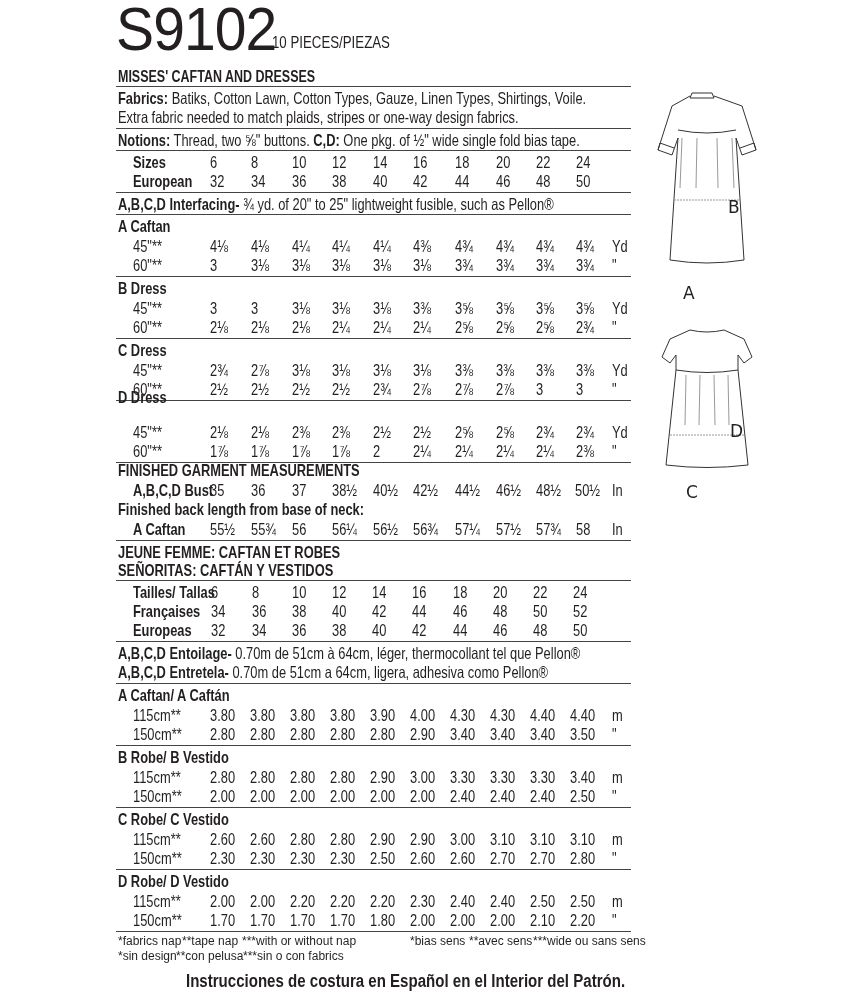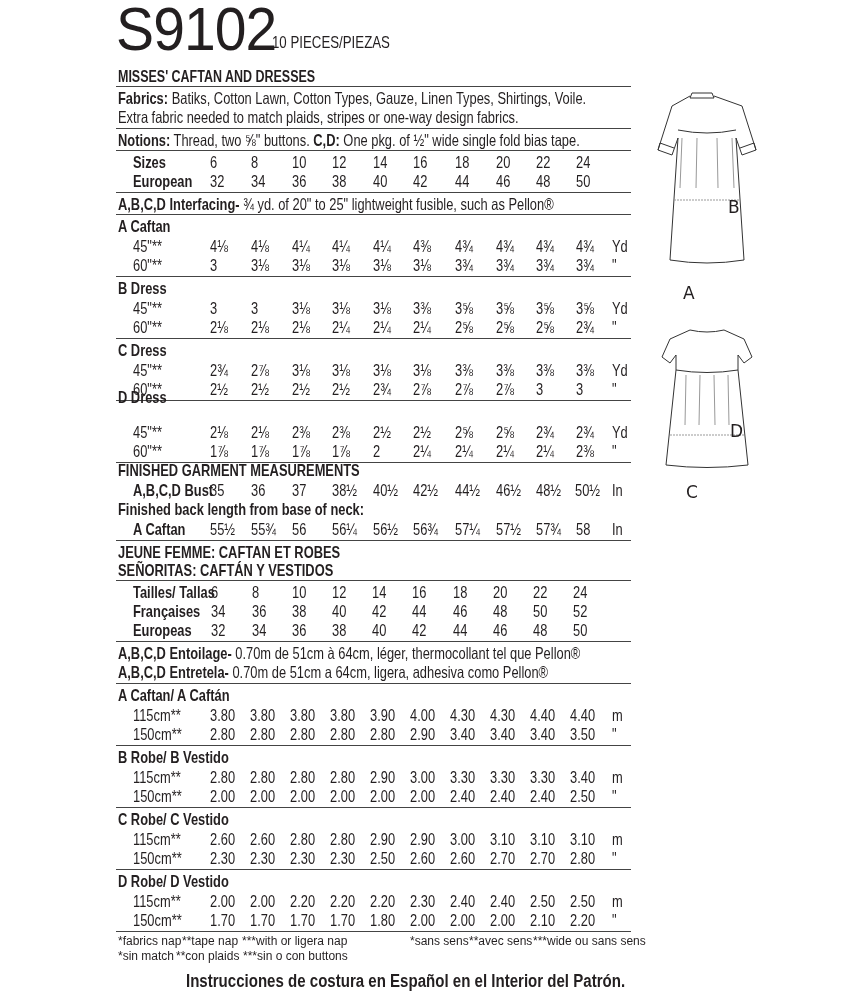--- a/index.html
+++ b/index.html
@@ -57,25 +57,25 @@
     <path d="M34 50 L33 100 M48 50 L47 100 M62 50 L63 100 M76 50 L77 100" stroke="#999"></path>
     <path d="M18 110 L92 110" stroke="#999" stroke-dasharray="2 1"></path>
   </g>
 </svg>
 <div class="ill-label" style="left:730px;top:421px">D</div>
 <div class="ill-label" style="left:686px;top:482px">C</div>
 
 <div id="footnotes">
     <div class="fn" style="left:118px;top:934px">*fabrics nap</div>
     <div class="fn" style="left:182px;top:934px">**tape nap</div>
-    <div class="fn" style="left:242px;top:934px">***with or ligera nap</div>
-    <div class="fn" style="left:118px;top:949px">*sin match</div>
-    <div class="fn" style="left:176px;top:949px">**con plaids</div>
-    <div class="fn" style="left:243px;top:949px">***sin o con buttons</div>
-    <div class="fn" style="left:410px;top:934px">*sans sens</div>
+    <div class="fn" style="left:242px;top:934px">***with or without nap</div>
+    <div class="fn" style="left:118px;top:949px">*sin design</div>
+    <div class="fn" style="left:176px;top:949px">**con pelusa</div>
+    <div class="fn" style="left:243px;top:949px">***sin o con fabrics</div>
+    <div class="fn" style="left:410px;top:934px">*bias sens</div>
     <div class="fn" style="left:469px;top:934px">**avec sens</div>
     <div class="fn" style="left:533px;top:934px">***wide ou sans sens</div>
   </div>
 <div id="instr"><span class="cond" style="transform:scaleX(0.86)">Instrucciones de costura en Español en el Interior del Patrón.</span></div>
 
 <div class="row" style="top:153px">
     <span class="lab b"><span class="cond">Sizes</span></span>
     <span class="c" style="left:92px"><span class="cond">6</span></span>
     <span class="c" style="left:133px"><span class="cond">8</span></span>
     <span class="c" style="left:174px"><span class="cond">10</span></span>

